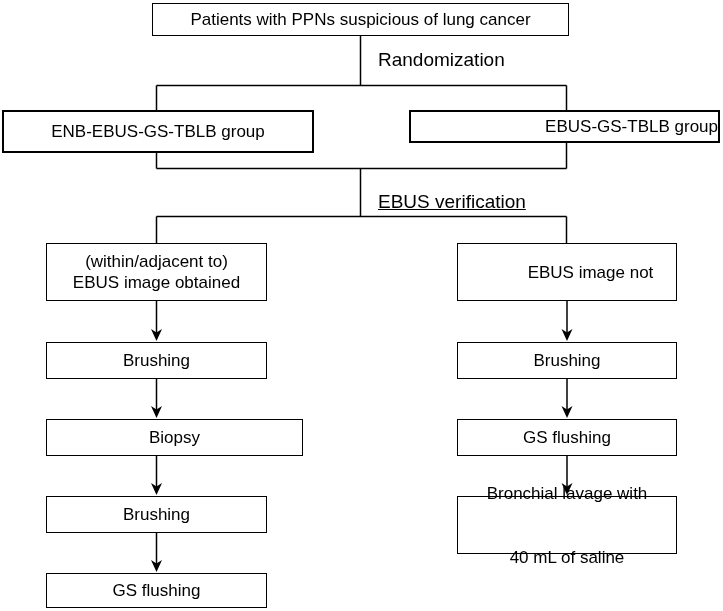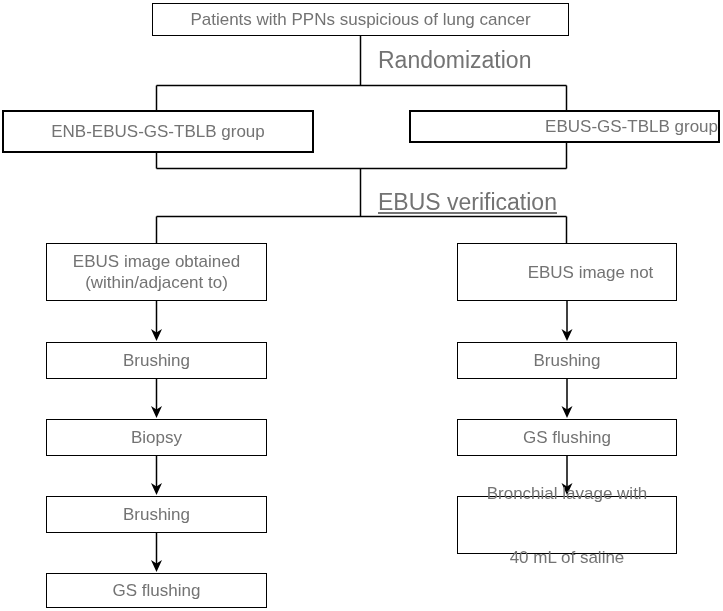--- a/index.html
+++ b/index.html
@@ -6,21 +6,21 @@
     margin: 0;
     padding: 0;
     background: #ffffff;
   }
   .stage {
     position: relative;
     width: 723px;
     height: 611px;
     background: #ffffff;
     font-family: "Liberation Sans", sans-serif;
-    color: #737373;
+    color: #000000;
     overflow: hidden;
   }
   .connectors {
     position: absolute;
     left: 0;
     top: 0;
     width: 723px;
     height: 611px;
   }
   .box {
@@ -35,32 +35,32 @@
     text-align: center;
     font-size: 17px;
     line-height: 21px;
     white-space: nowrap;
   }
   .box--bold {
     border-width: 2px;
   }
   .flow-label {
     position: absolute;
-    font-size: 23px;
+    font-size: 19px;
     line-height: 20px;
     white-space: nowrap;
   }
   
   .b-top          { left: 152px; top: 3px;   width: 417px; height: 33px; }
   .b-group-left   { left: 2px;   top: 110px; width: 312px; height: 43px; }
   .b-group-right  { left: 409px; top: 110px; width: 311px; height: 33px; align-items: flex-end; }
   .b-branch-left  { left: 46px;  top: 243px; width: 221px; height: 58px; }
   .b-branch-right { left: 457px; top: 243px; width: 220px; height: 58px; padding-left: 47px; }
   .b-l1           { left: 46px;  top: 342px; width: 221px; height: 37px; }
-  .b-l2           { left: 46px;  top: 419px; width: 221px; height: 37px; align-items: center; }
+  .b-l2           { left: 46px;  top: 419px; width: 257px; height: 37px; align-items: center; }
   .b-l3           { left: 46px;  top: 496px; width: 221px; height: 37px; }
   .b-l4           { left: 46px;  top: 573px; width: 221px; height: 35px; }
   .b-r1           { left: 457px; top: 342px; width: 220px; height: 37px; }
   .b-r2           { left: 457px; top: 419px; width: 220px; height: 37px; }
   .b-r3           { left: 457px; top: 496px; width: 220px; height: 58px; gap: 43px; }
   .lbl-randomization     { left: 378px; top: 50px; }
   .lbl-ebus-verification { left: 378px; top: 192px; text-decoration: underline; }
 </style>
 </head>
 <body>
@@ -125,22 +125,22 @@
     <span>ENB-EBUS-GS-TBLB group</span>
   </div>
 
   <div class="box box--bold b-group-right">
     <span>EBUS-GS-TBLB group</span>
   </div>
 
   <div class="flow-label lbl-ebus-verification">EBUS verification</div>
 
   <div class="box b-branch-left">
+    <span>(within/adjacent to)</span>
     <span>EBUS image obtained</span>
-    <span>(within/adjacent to)</span>
   </div>
 
   <div class="box b-branch-right">
     <span>EBUS image not</span>
   </div>
 
   <div class="box b-l1">
     <span>Brushing</span>
   </div>
   <div class="box b-l2">

